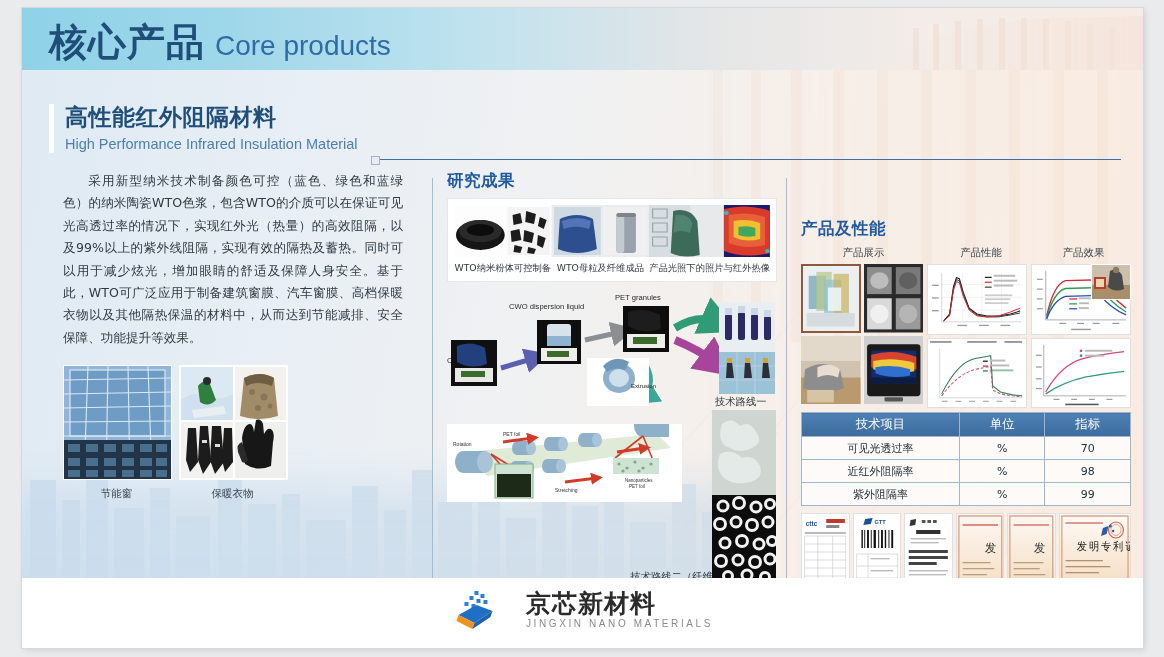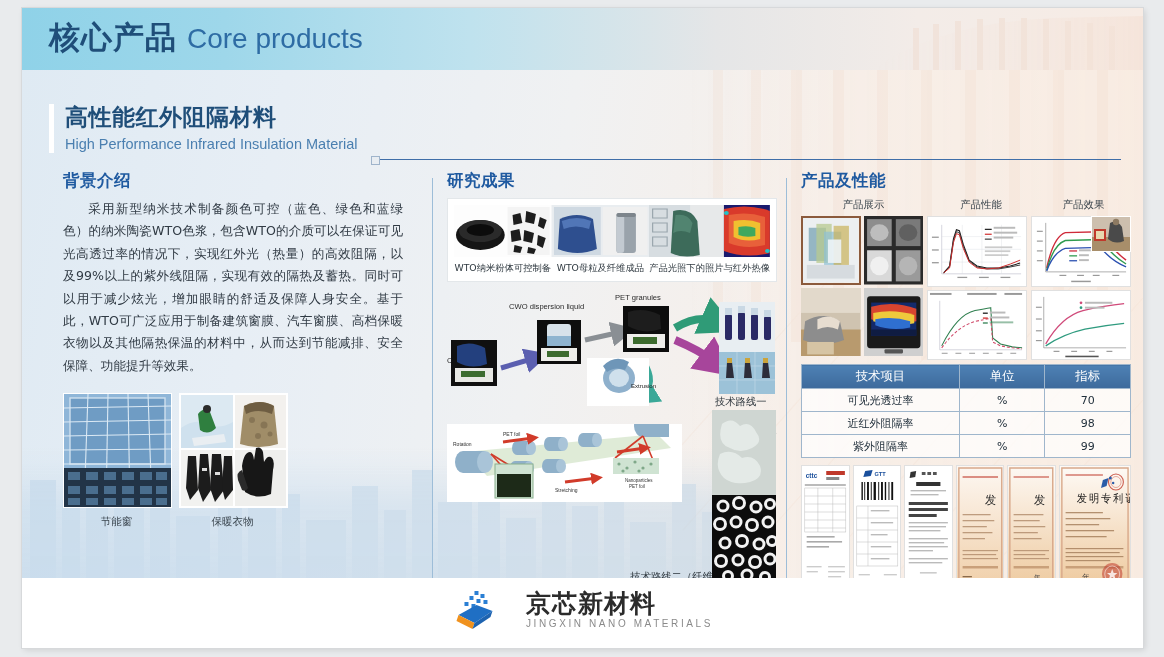--- a/index.html
+++ b/index.html
@@ -18,21 +18,21 @@
   }
   
   .header{
     position:absolute;left:0;top:0;width:100%;height:62px;
     background:linear-gradient(90deg,#8fd2e8 0%, #9ed7ea 18%, #bfe2ee 40%, #e5e6e7 62%, #f3ece8 80%, #f7ece5 100%);
   }
   .header .title{
     position:absolute;left:27px;top:9px;white-space:nowrap;
   }
   .title .cn{
-    font-size:31px;font-weight:bold;color:#1f4e79;letter-spacing:1px;
+    font-size:38px;font-weight:bold;color:#1f4e79;letter-spacing:1px;
     font-family:"DejaVu Sans","Liberation Sans",sans-serif;
   }
   .title .en{
     font-size:28px;color:#2e6ca4;font-weight:300;margin-left:10px;
     font-family:"Liberation Sans",sans-serif;
   }
   
   .body-bg{
     position:absolute;left:0;top:62px;width:100%;height:508px;
     background:
@@ -116,21 +116,21 @@
   }
   .flow-cap{
     font-size:10.3px;color:#2b343b;line-height:1.35;
     font-family:"DejaVu Sans","Liberation Sans",sans-serif;
   }
   .flow-lbl{
     position:absolute;font-size:7.6px;color:#2a2a2a;white-space:nowrap;
     font-family:"Liberation Sans",sans-serif;
   }
   
-  #col-right{left:779px;width:330px;}
+  #col-right{left:779px;width:330px;margin-top:48px;}
   .prod-head{
     display:flex;text-align:center;font-size:10.4px;color:#3a444c;
     font-family:"DejaVu Sans","Liberation Sans",sans-serif;
   }
   table.spec{
     border-collapse:collapse;width:100%;margin-top:8px;
     font-family:"DejaVu Sans","Liberation Sans",sans-serif;
     border-radius:21px;
   }
   table.spec th{
@@ -253,21 +253,20 @@
       <div class="bar"></div>
       <div class="cn">高性能红外阻隔材料</div>
       <div class="en">High Performance Infrared Insulation Material</div>
     </div>
     <div class="rule"></div>
 
     <div class="vdiv" style="left:410px"></div>
     <div class="vdiv" style="left:764px"></div>
 
     <div class="col" id="col-left">
-      <div class="col-h">背景介绍</div>
       <div class="para">采用新型纳米技术制备颜色可控（蓝色、绿色和蓝绿色）的纳米陶瓷WTO色浆，包含WTO的介质可以在保证可见光高透过率的情况下，实现红外光（热量）的高效阻隔，以及99%以上的紫外线阻隔，实现有效的隔热及蓄热。同时可以用于减少炫光，增加眼睛的舒适及保障人身安全。基于此，WTO可广泛应用于制备建筑窗膜、汽车窗膜、高档保暖衣物以及其他隔热保温的材料中，从而达到节能减排、安全保障、功能提升等效果。</div>
 
       <div class="thumb-row">
         <div class="thumb">
           <div class="ph">
             <svg class="img-ph" viewBox="0 0 107 113" preserveAspectRatio="none">
               <rect width="107" height="113" fill="#8fb6d8"></rect>
               <g stroke="#cfe0ee" stroke-width="1.4" fill="#6f9cc4">
                 <rect x="6" y="4" width="95" height="66"></rect>
               </g>

